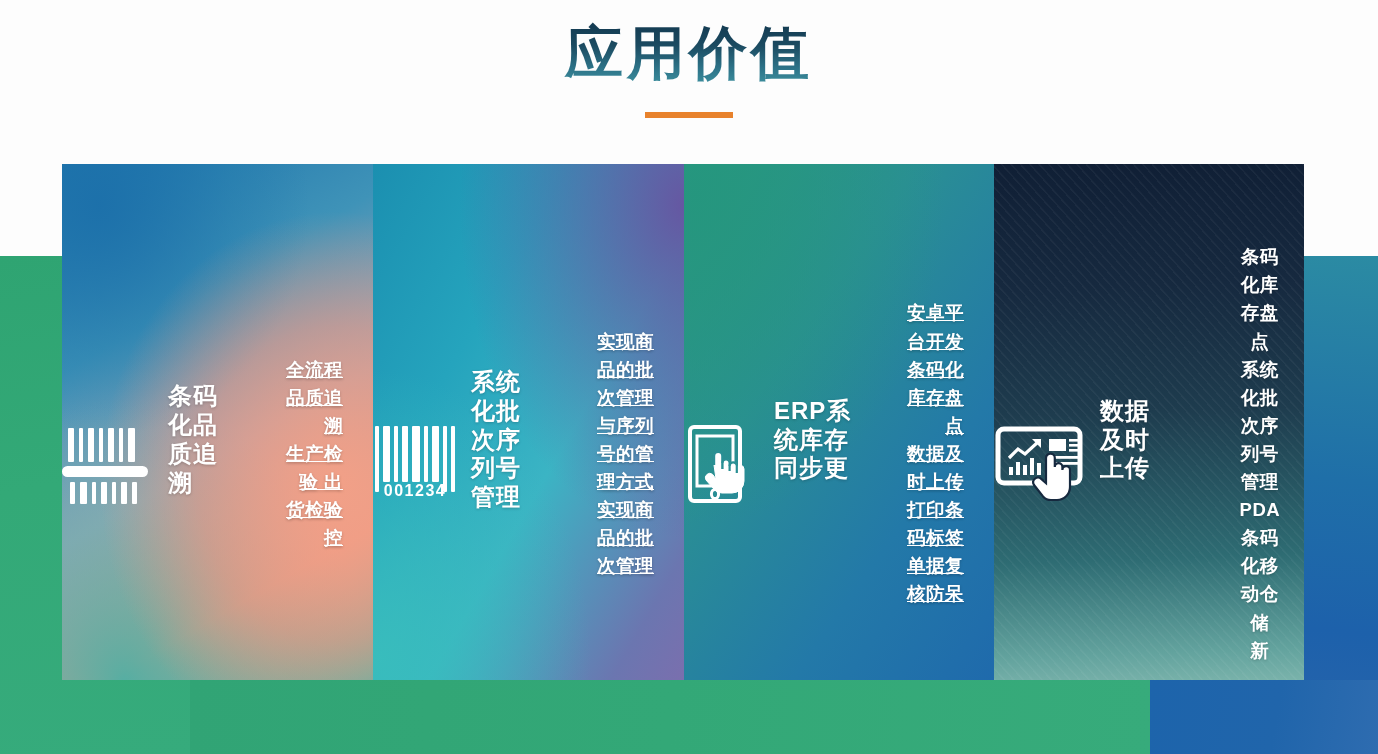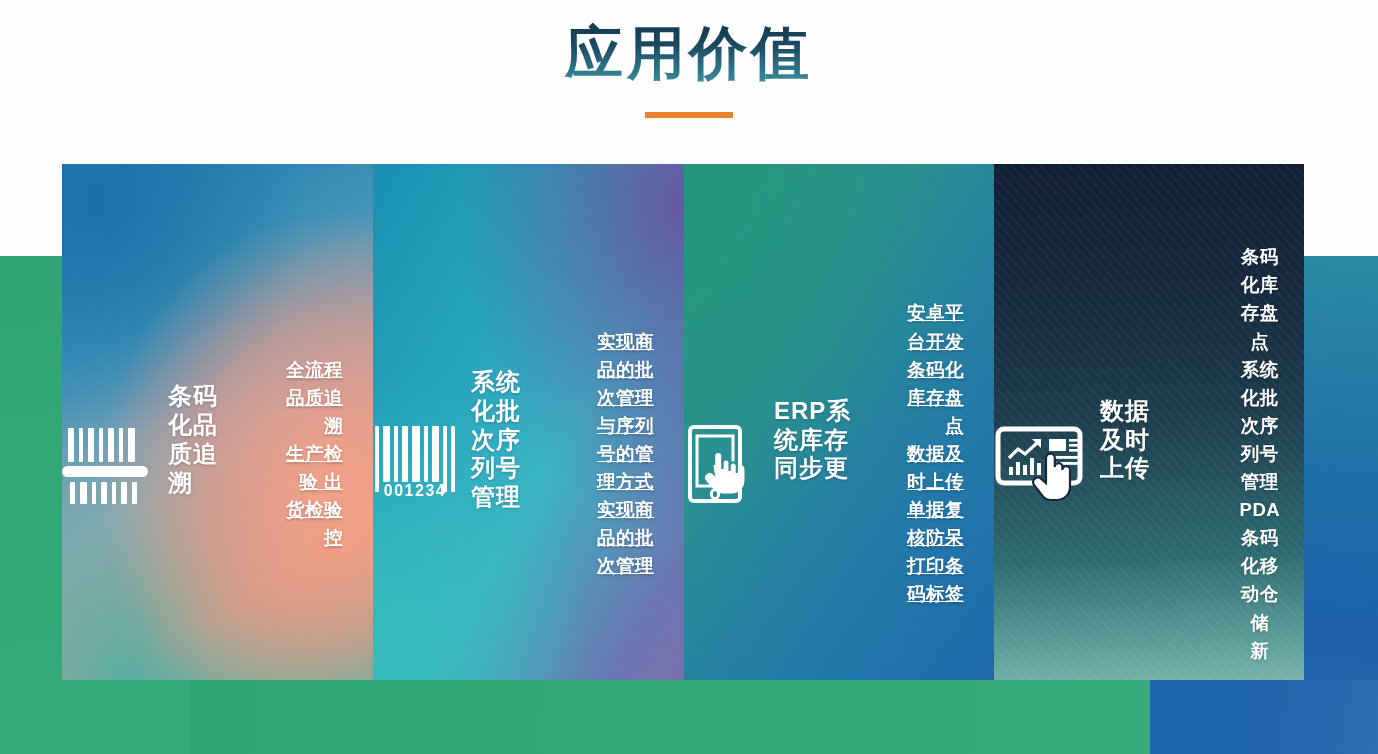--- a/index.html
+++ b/index.html
@@ -195,22 +195,22 @@
             <path d="M30 40 L30 31 a4.2 4.2 0 0 1 8.4 0 L38.4 44" fill="none" stroke="#2a8f94" stroke-width="2.4"></path>
             <path d="M38.4 38 a3.6 3.6 0 0 1 7.2 0 L45.6 46" fill="none" stroke="#2a8f94" stroke-width="2.2"></path>
             <path d="M45.6 41 a3.6 3.6 0 0 1 7.2 0 L52.8 48" fill="none" stroke="#2a8f94" stroke-width="2.2"></path>
           </svg>
         </div>
         <div class="card-title">ERP系统库存同步更</div>
         <div class="card-body center">
           <span class="line">安卓平台开发</span>
           <span class="line">条码化库存盘点</span>
           <span class="line">数据及时上传</span>
+          <span class="line">打印条码标签</span>
           <span class="line">单据复核防呆</span>
-          <span class="line">打印条码标签</span>
         </div>
       </div>
     </div>
 
     <div class="card c4">
       <div class="card-bg"></div>
       <div class="card-inner">
         <div class="card-icon">
           <svg width="92" height="80" viewBox="0 0 92 80" aria-hidden="true">
             <rect x="4" y="4" width="82" height="54" rx="6" fill="none" stroke="#ffffff" stroke-width="5"></rect>

